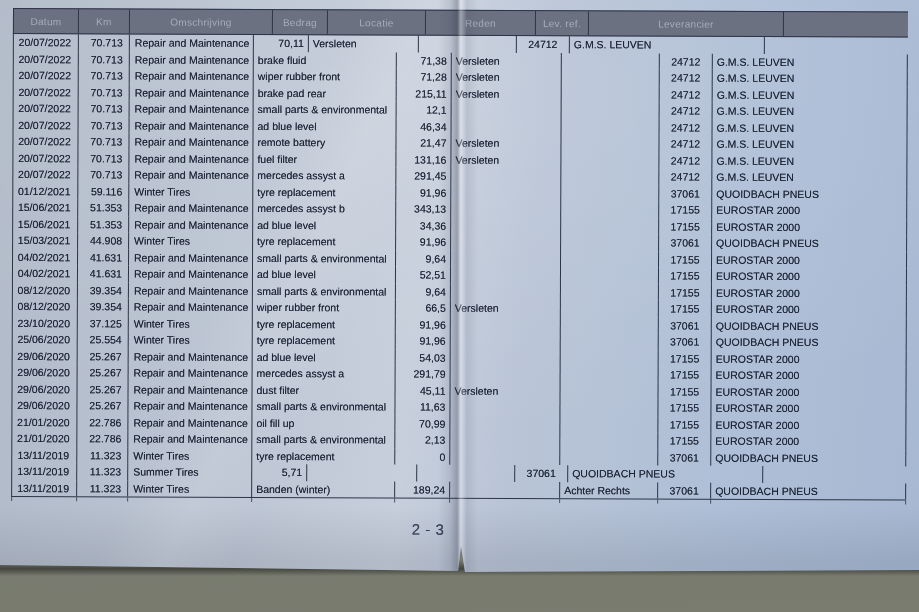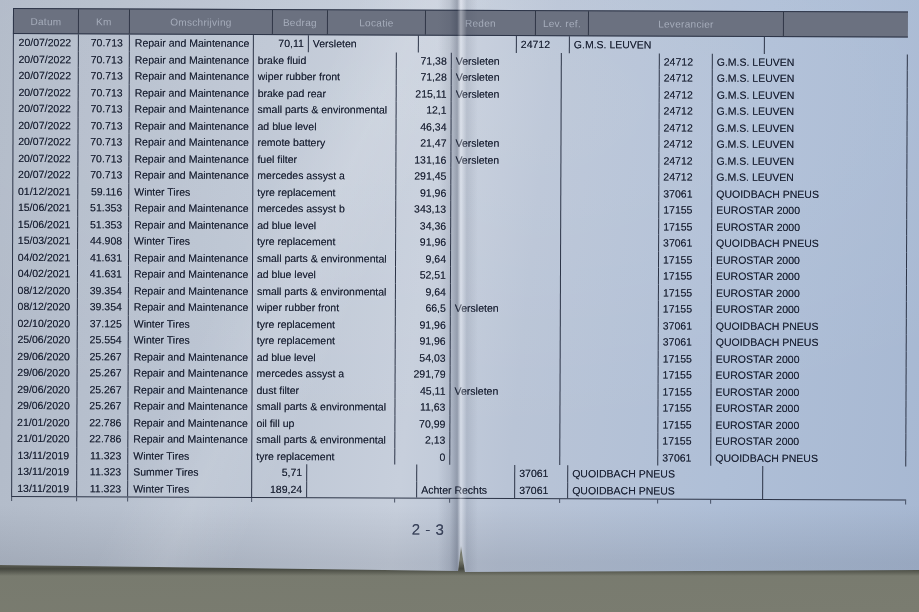--- a/index.html
+++ b/index.html
@@ -43,21 +43,21 @@
   .tcell.c-datum{border-left:1px solid var(--border);}
   
   .c-datum{width:66px;} .c-km{width:51px;} .c-type{width:124px;}
   .c-omschrijving{width:143px;} .c-bedrag{width:55px;} .c-reden{width:110px;}
   .c-locatie{width:98px;} .c-levref{width:53px;} .c-leverancier{width:195px;}
   
   .tbody .c-datum{text-align:center;padding-right:6px;}
   .tbody .c-km{text-align:right;padding-right:6px;}
   .tbody .c-type{padding-left:5px;}
   .tbody .c-bedrag{text-align:right;padding-right:4px;}
-  .tbody .c-levref{text-align:left;padding-right:4px;}
+  .tbody .c-levref{text-align:center;padding-right:4px;}
   .pageno{position:absolute;left:408px;top:519px;width:44px;text-align:center;
         font-size:15px;color:var(--page-number);letter-spacing:0.5px;
         text-shadow:0 0 0.5px rgba(40,48,70,0.6);}
 </style>
 </head>
 <body>
 
 <div class="scene">
   <div class="desk"></div>
   <div class="edge-shadow"></div>
@@ -255,21 +255,21 @@
               <div class="cell c-km">39.354</div>
               <div class="cell c-type">Repair and Maintenance</div>
               <div class="cell c-omschrijving">wiper rubber front</div>
               <div class="cell c-bedrag">66,5</div>
               <div class="cell c-reden">Versleten</div>
               <div class="cell c-locatie"></div>
               <div class="cell c-levref">17155</div>
               <div class="cell c-leverancier">EUROSTAR 2000</div>
             </div>
             <div class="row">
-              <div class="cell c-datum">02/10/2020</div>
+              <div class="cell c-datum">23/10/2020</div>
               <div class="cell c-km">37.125</div>
               <div class="cell c-type">Winter Tires</div>
               <div class="cell c-omschrijving">tyre replacement</div>
               <div class="cell c-bedrag">91,96</div>
               <div class="cell c-reden"></div>
               <div class="cell c-locatie"></div>
               <div class="cell c-levref">37061</div>
               <div class="cell c-leverancier">QUOIDBACH PNEUS</div>
             </div>
             <div class="row">
@@ -367,20 +367,21 @@
               <div class="cell c-bedrag">5,71</div>
               <div class="cell c-reden"></div>
               <div class="cell c-locatie"></div>
               <div class="cell c-levref">37061</div>
               <div class="cell c-leverancier">QUOIDBACH PNEUS</div>
             </div>
             <div class="row">
               <div class="cell c-datum">13/11/2019</div>
               <div class="cell c-km">11.323</div>
               <div class="cell c-type">Winter Tires</div>
+              <div class="cell c-omschrijving">Banden (winter)</div>
               <div class="cell c-bedrag">189,24</div>
               <div class="cell c-reden"></div>
               <div class="cell c-locatie">Achter Rechts</div>
               <div class="cell c-levref">37061</div>
               <div class="cell c-leverancier">QUOIDBACH PNEUS</div>
             </div>
           </div>
         <div class="ticks">
             <div class="tcell c-datum"></div>
             <div class="tcell c-km"></div>

